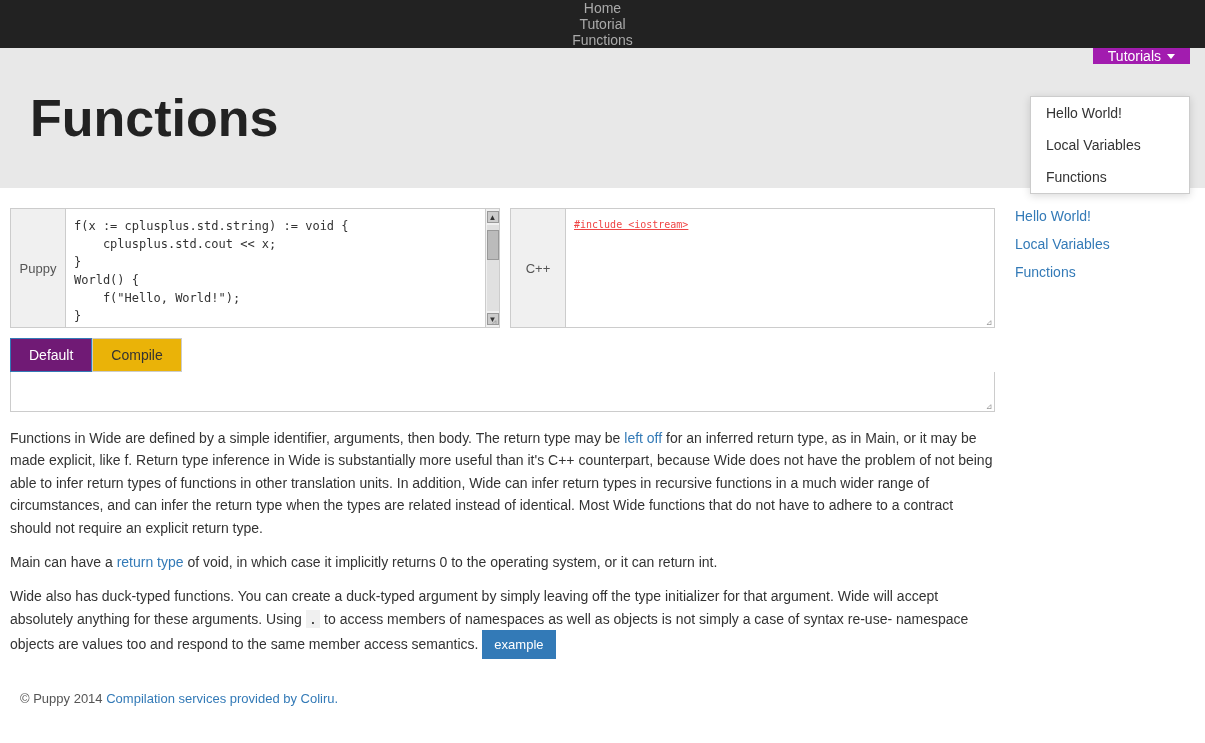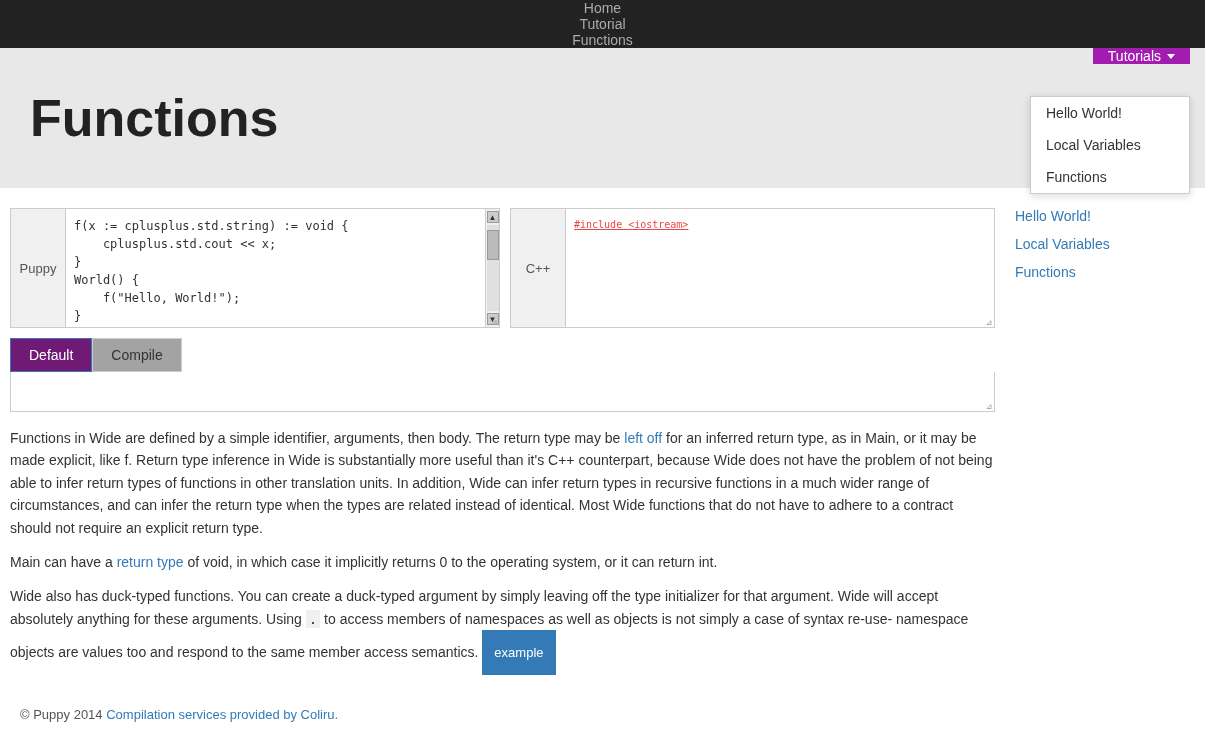--- a/index.html
+++ b/index.html
@@ -208,21 +208,21 @@
 
     
     .tabs-row {
       display: flex;
       margin-bottom: 0;
     }
     .tab {
       padding: 8px 18px;
       cursor: pointer;
       border: 1px solid #ccc;
-      background: #a3a3a3;
+      background: #eab308;
       font-size: 14px;
     }
     .tab.active {
       background: #701a75;
       color: #fff;
       border-color: #337ab7;
     }
     .tab-output-area {
       border: 1px solid #ccc;
       border-top: none;
@@ -253,21 +253,21 @@
     }
     .code-inline {
       font-family: monospace;
       background: #f0f0f0;
       padding: 1px 3px;
     }
     .btn-example {
       background: #337ab7;
       color: #fff;
       border: none;
-      padding: 15px 12px;
+      padding: 7px 12px;
       cursor: pointer;
       font-size: 13px;
       display: inline-block;
     }
 
     
     .sidebar-right a, .sidebar-right .sidebar-link {
       display: block;
       color: #337ab7;
       text-decoration: none;

